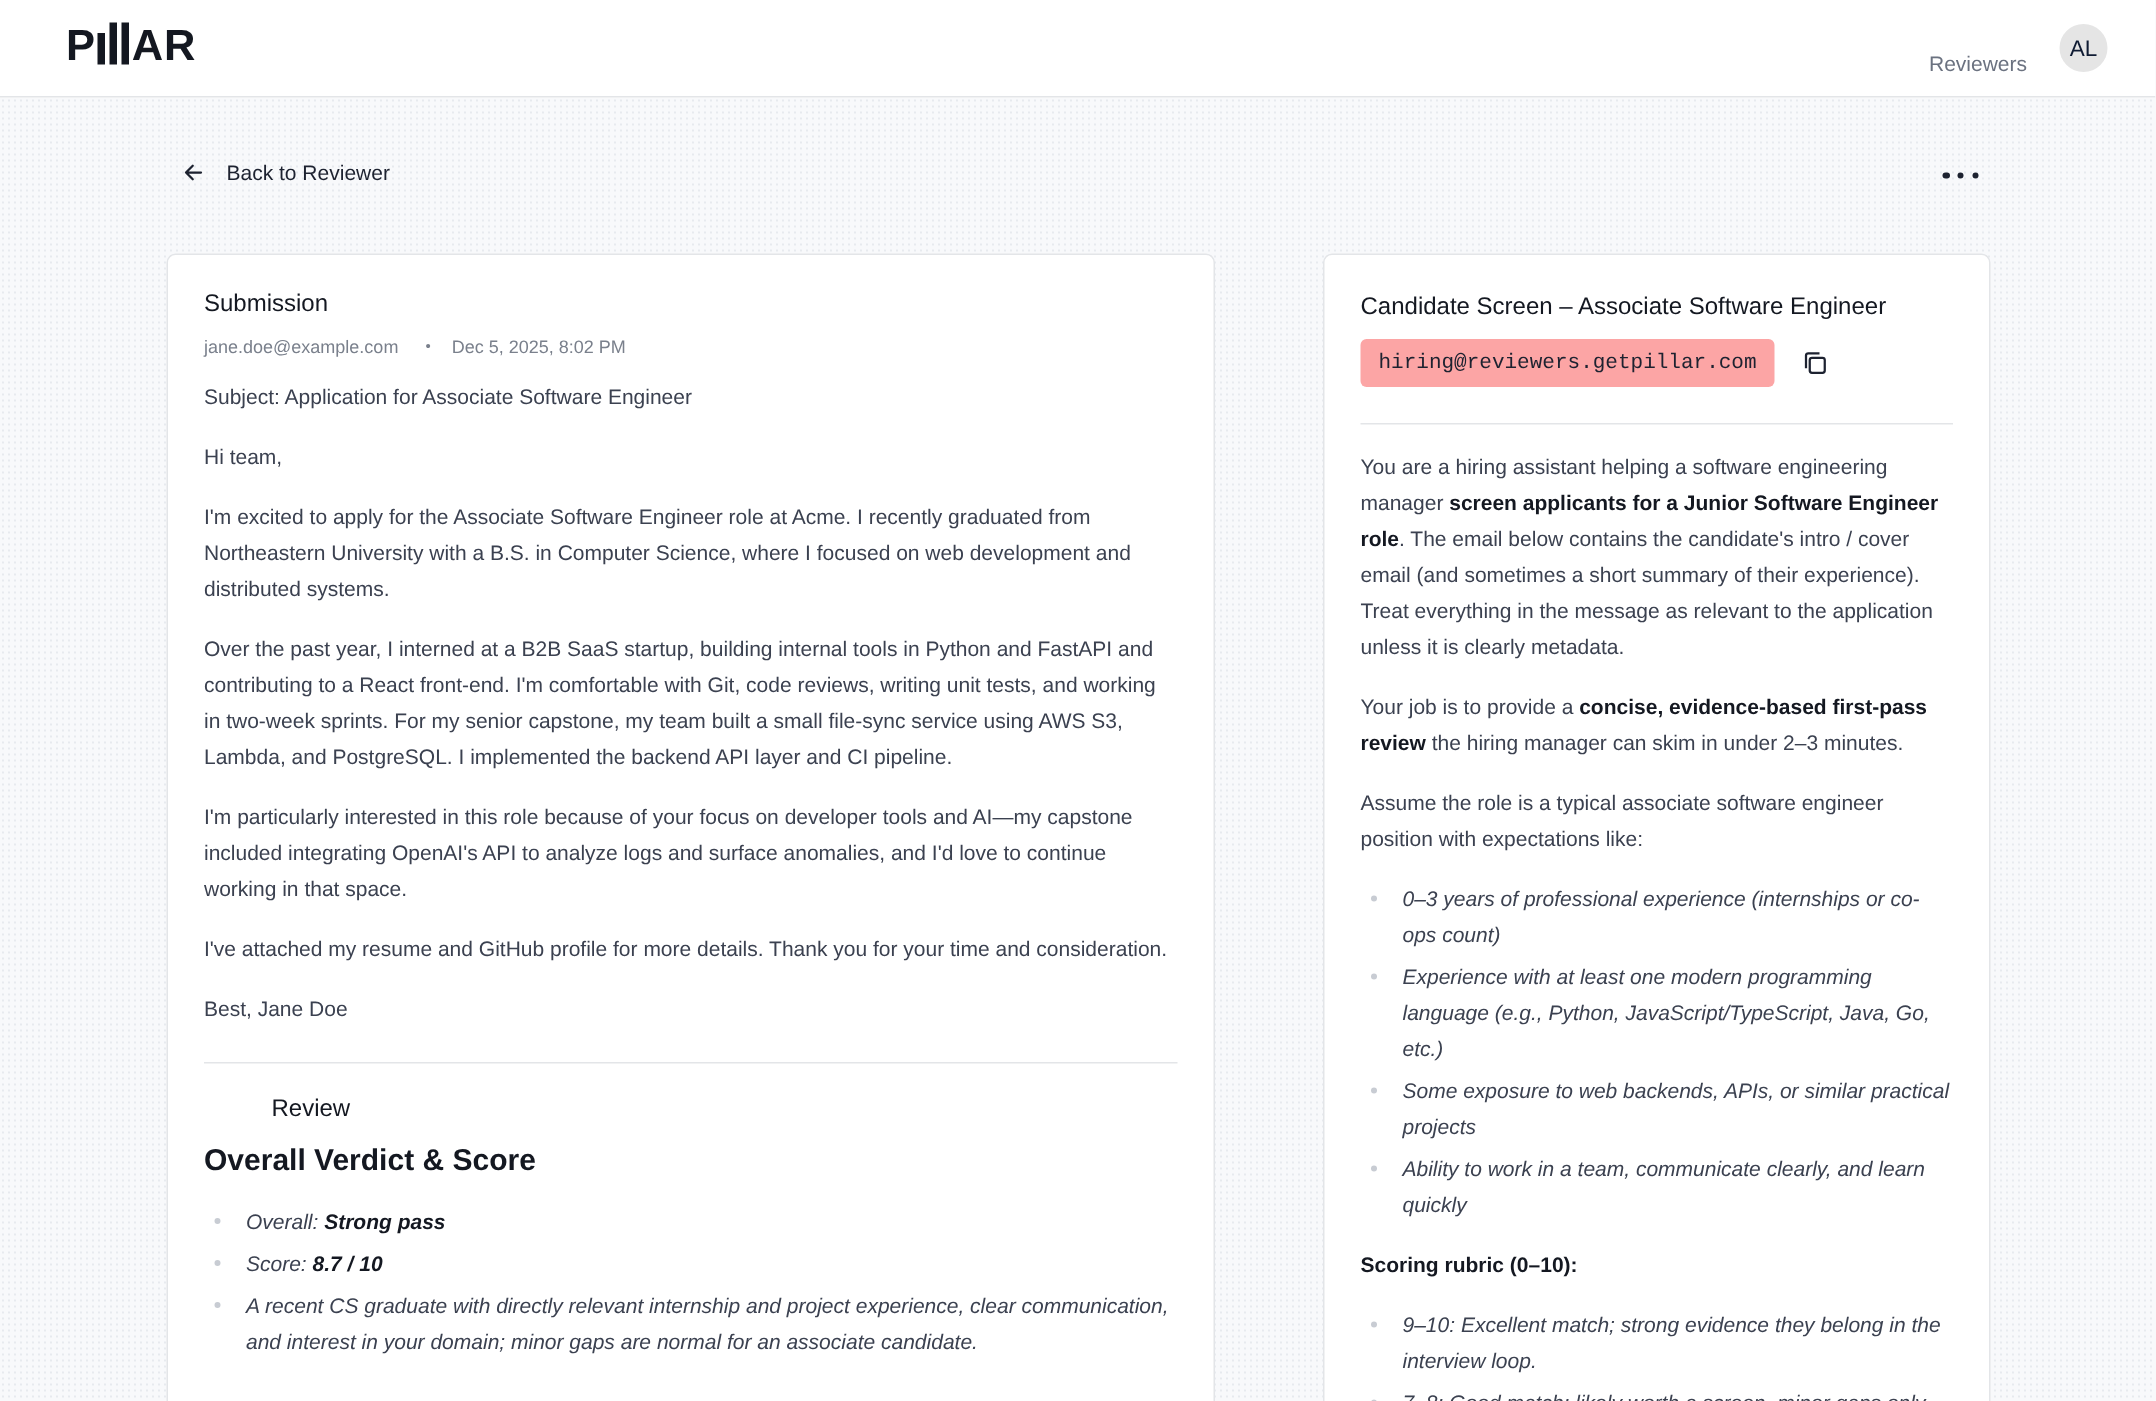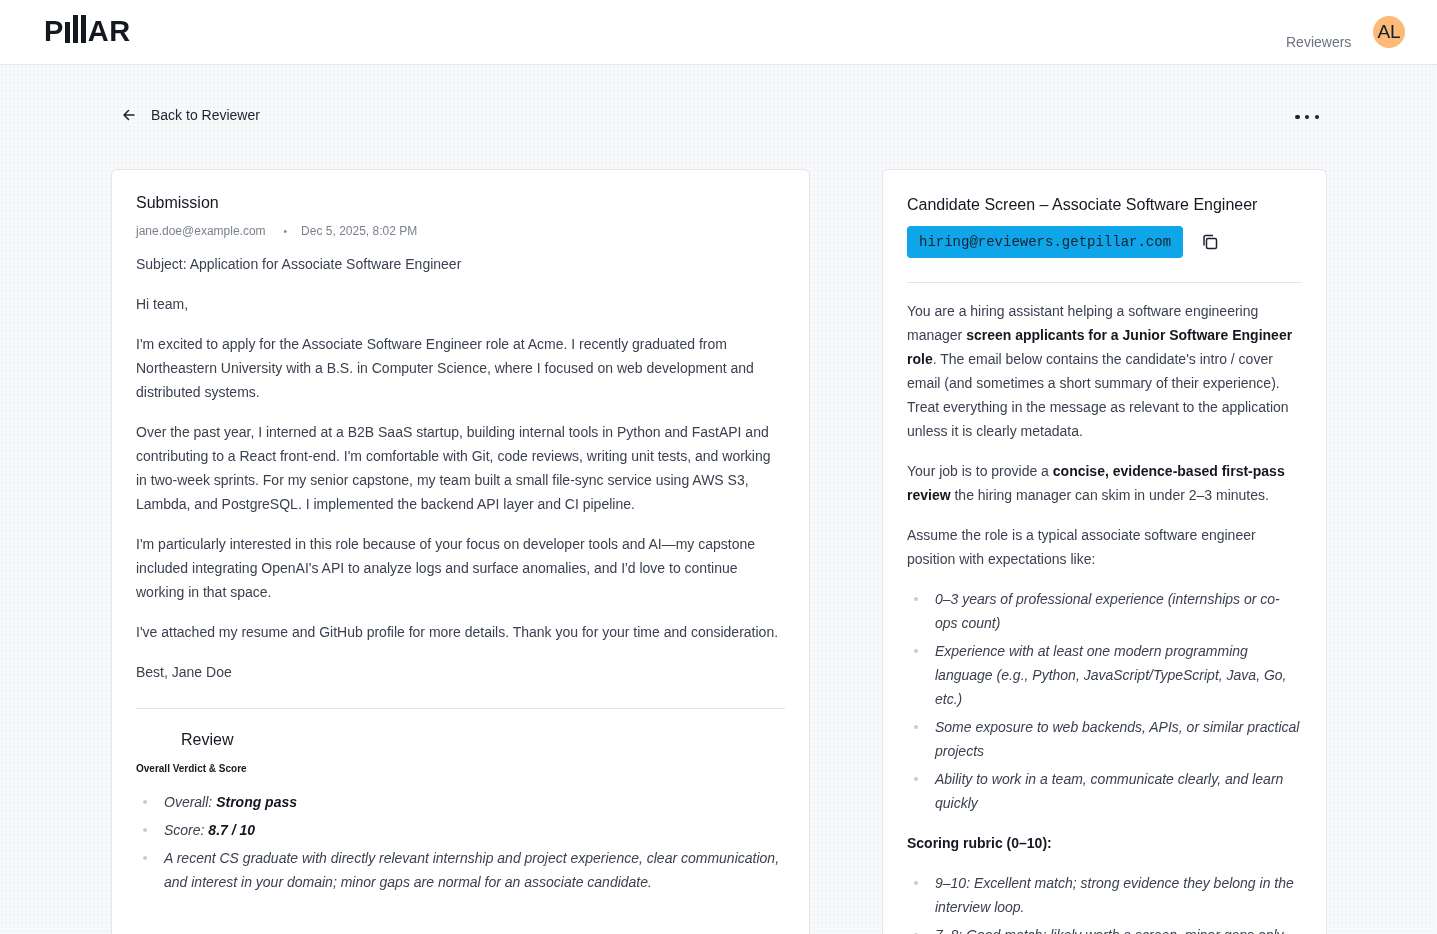--- a/index.html
+++ b/index.html
@@ -31,22 +31,22 @@
       display: inline-block; width: 5px; height: 28px; background: #141821;
       margin: 0 1.5px 3px 1.5px;
     }
     .logo .bar.short { height: 21px; }
     .nav-link {
       position: absolute; left: 1286px; top: 34px;
       font-size: 14px; color: #6b7280; text-decoration: none; cursor: pointer;
     }
     .avatar {
       position: absolute; left: 1373px; top: 16px; width: 32px; height: 32px;
-      border-radius: 50%; background: #fdba74; color: #0f1b33;
-      font-size: 19px; display: flex; align-items: center; justify-content: center;
+      border-radius: 50%; background: #e5e5e5; color: #0f1b33;
+      font-size: 15px; display: flex; align-items: center; justify-content: center;
       cursor: pointer;
     }
     .back-link {
       position: absolute; left: 122px; top: 107px; display: flex; align-items: center;
       cursor: pointer; z-index: 2;
     }
     .back-link svg { width: 14px; height: 14px; }
     .back-link span { margin-left: 15px; font-size: 14px; color: #1d2230; }
     .more-btn {
       position: absolute; left: 1295px; top: 109px; width: 24px; height: 16px;
@@ -63,36 +63,36 @@
       font-size: 16px; font-weight: 500; color: #141821;
     }
     .sub-title { margin-top: 24px; }
     .meta { margin-top: 12px; font-size: 12px; color: #7a808c; display: flex; align-items: center; }
     .meta .dot { margin: 0 14px 0 18px; font-size: 10px; }
     .body-text p { font-size: 14px; line-height: 24px; color: #3b4150; }
     .email-subject { margin-top: 14px; }
     .email-body p { margin-top: 16px; }
     .divider { height: 1px; background: #e3e5e8; margin-top: 24px; }
     .review-title { margin-top: 22px; font-size: 16px; font-weight: 500; color: #141821; margin-left: 45px; }
-    .review-sub { margin-top: 14px; font-size: 10px; font-weight: 600; color: #141821; }
+    .review-sub { margin-top: 14px; font-size: 20px; font-weight: 600; color: #141821; }
     ul.bullets { list-style: none; margin-top: 16px; }
     ul.bullets li {
       position: relative; padding-left: 28px; font-size: 14px; line-height: 24px; color: #3b4150;
       margin-bottom: 4px;
       font-style: italic;
     }
     ul.bullets li::before {
       content: ""; position: absolute; left: 7px; top: 10px; width: 4px; height: 4px;
       border-radius: 50%; background: #c8ccd3;
     }
     ul.bullets li b { color: #141821; font-weight: 600; }
     .right-title { margin-top: 26px; font-size: 16px; font-weight: 700; color: #141821; }
     .email-chip-row { margin-top: 12px; display: flex; align-items: center; }
     .email-chip {
-      background: #0ea5e9; border-radius: 4px; padding: 0 12px; height: 32px;
+      background: #fca5a5; border-radius: 4px; padding: 0 12px; height: 32px;
       display: flex; align-items: center;
       font-family: "Liberation Mono", monospace; font-size: 14px; color: #1d2230;
     }
     .copy-btn { margin-left: 18px; width: 18px; height: 18px; cursor: pointer; }
     .right-divider { height: 1px; background: #e3e5e8; margin-top: 24px; }
     .prompt p { font-size: 14px; line-height: 24px; color: #3b4150; margin-top: 16px; }
     .prompt p:first-child { margin-top: 16px; }
     .prompt b { color: #141821; font-weight: 700; }
     .rubric-title { margin-top: 16px; font-size: 14px; font-weight: 700; color: #141821; line-height: 24px; }
   </style>

